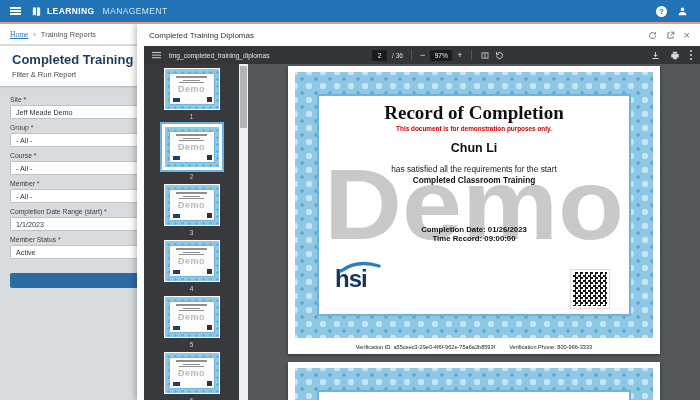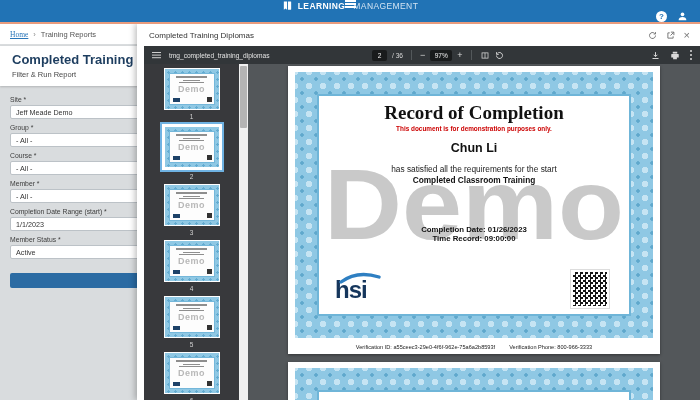--- a/index.html
+++ b/index.html
@@ -1,20 +1,20 @@
 <!DOCTYPE html>
 <html><head>
 <meta charset="utf-8">
 <style>
   * { margin:0; padding:0; box-sizing:border-box; }
   html,body { width:700px; height:400px; overflow:hidden; font-family:"Liberation Sans",sans-serif; background:#fff; }
   .screen { position:relative; width:700px; height:400px; overflow:hidden; }
 
   
-  .appbar { position:absolute; top:0; left:0; width:700px; height:22px; background:#2173b5; display:flex; align-items:center; color:#fff; z-index:40;flex-direction:column; }
+  .appbar { position:absolute; top:0; left:0; width:700px; height:22px; background:#2173b5; display:flex; align-items:center; color:#fff; z-index:40; }
   .appbar .bars { display:inline-block; width:11px; height:8px; position:relative; margin:0 10px 0 10px; cursor:pointer; }
   .appbar .bars::before { content:""; position:absolute; left:0; top:0; width:100%; height:1.5px; background:#fff; box-shadow:0 3px 0 #fff,0 6px 0 #fff; }
   .brand { display:flex; align-items:center; gap:5px; }
   .brand svg { display:block; }
   .brand-primary { font-size:8.5px; font-weight:bold; letter-spacing:.4px; }
   .brand-secondary { font-size:8.5px; font-weight:normal; color:#d2e4f3; letter-spacing:.4px; margin-left:3px; }
   .appbar-right { margin-left:auto; display:flex; align-items:center; gap:10px; padding-right:12px; }
   .help-circle { width:11px; height:11px; border-radius:50%; background:#fff; color:#2173b5; font-size:8px; font-weight:bold; display:flex; align-items:center; justify-content:center; cursor:pointer; }
 
   
@@ -94,21 +94,21 @@
   .cert-inner { width:100%; height:100%; background:#fff; border:2px solid #6fb5d8; position:relative; text-align:center; padding-top:6px; }
   .cert-watermark { position:absolute; left:0; right:0; top:58px; font-size:100px; line-height:1; font-weight:bold; color:#c9c9c9; text-align:center; transform:scaleX(1.08); z-index:1; pointer-events:none; }
   .cert-content { position:relative; z-index:2; }
   .cert-title { font-family:"Liberation Serif",serif; font-weight:bold; font-size:19px; color:#111; }
   .cert-disclaimer { font-size:6.4px; font-weight:bold; color:#cc0000; margin-top:1px; }
   .cert-recipient { font-size:12.5px; font-weight:bold; color:#111; margin-top:9px; }
   .cert-satisfied { font-size:8.3px; color:#222; margin-top:9px; }
   .cert-course { font-size:8.3px; font-weight:bold; color:#111; margin-top:1px; }
   .cert-dates { margin-top:40px; }
   .cert-date-line { font-size:7.8px; font-weight:bold; color:#111; }
-  .hsi-logo { position:absolute; left:16px; bottom:12px; z-index:2; }
+  .hsi-logo { position:absolute; left:16px; bottom:23px; z-index:2; }
   .hsi-text { font-size:24px; font-weight:bold; color:#15365c; line-height:.9; letter-spacing:-1px; }
   .hsi-swoosh { position:absolute; top:-7px; left:4px; }
   .qr-code { position:absolute; right:20px; bottom:6px; width:38px; height:38px; z-index:2;
       background:repeating-conic-gradient(#161616 0% 25%, #ffffff 0% 50%); background-size:5px 5px; border:2px solid #fff; outline:1px solid #ddd; }
   .cert-verify { position:absolute; left:0; right:0; bottom:4px; display:flex; justify-content:center; gap:14px; font-size:5.6px; color:#222; }
 </style>
 </head>
 <body>
 
 <div class="screen">

